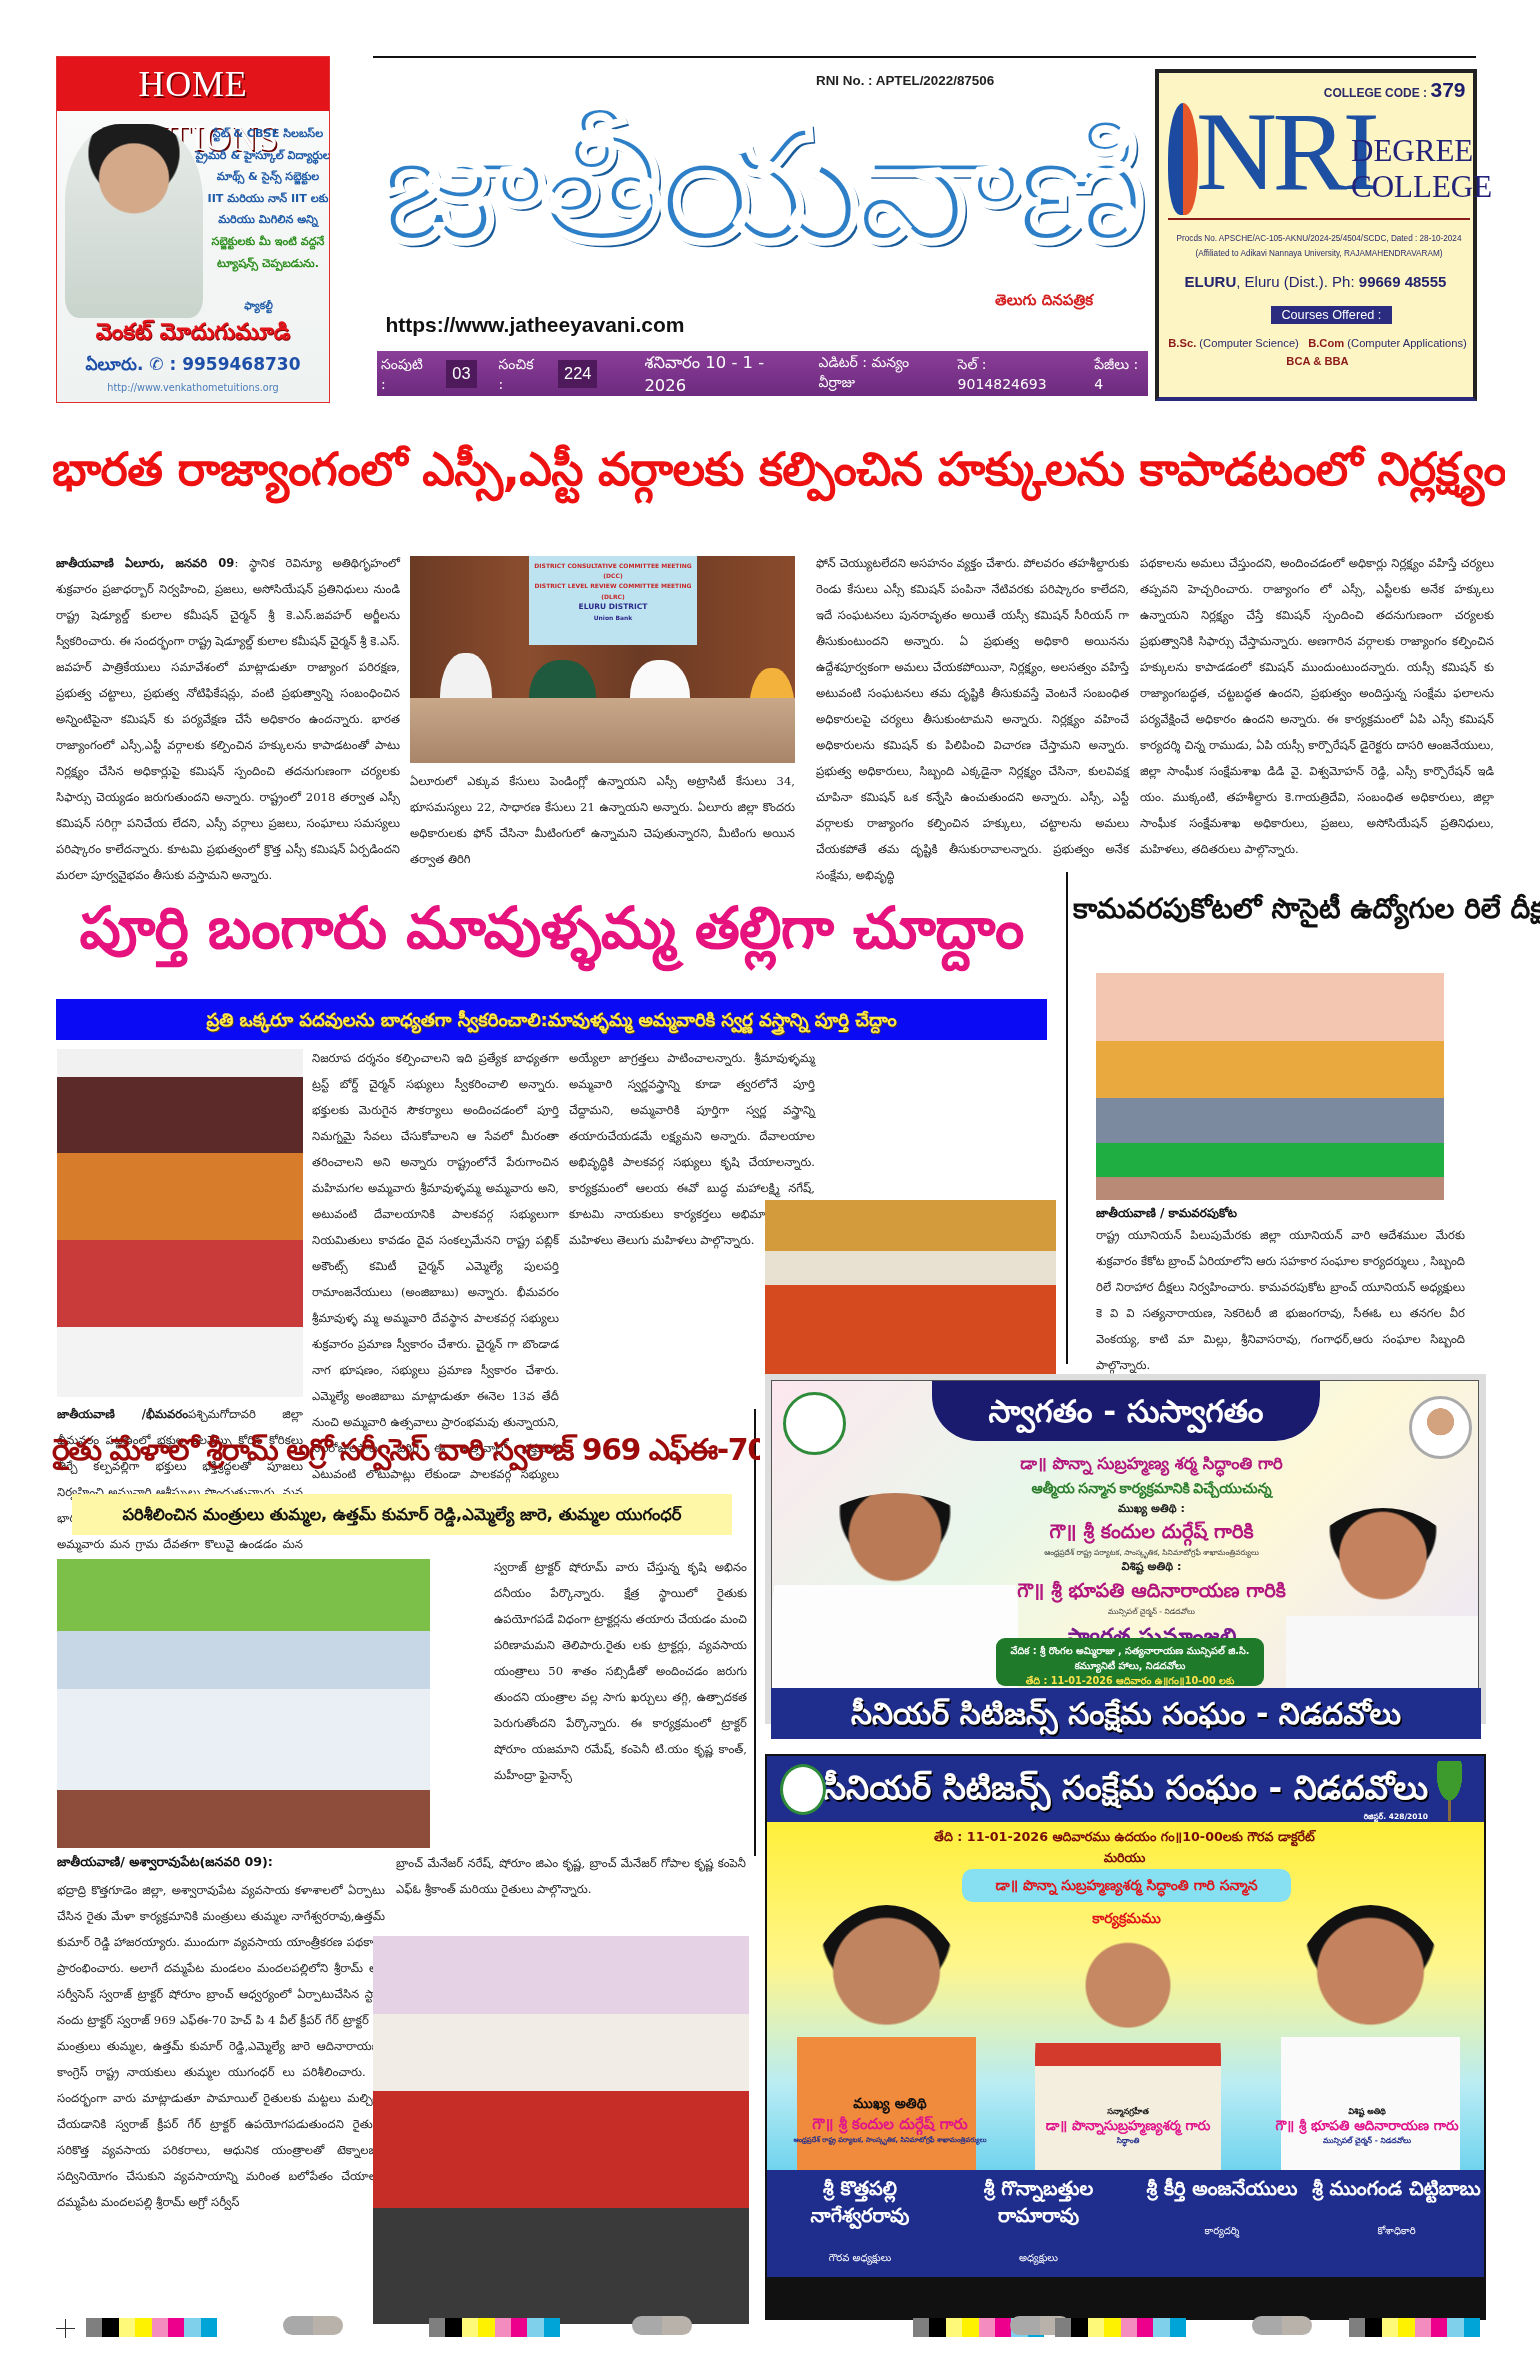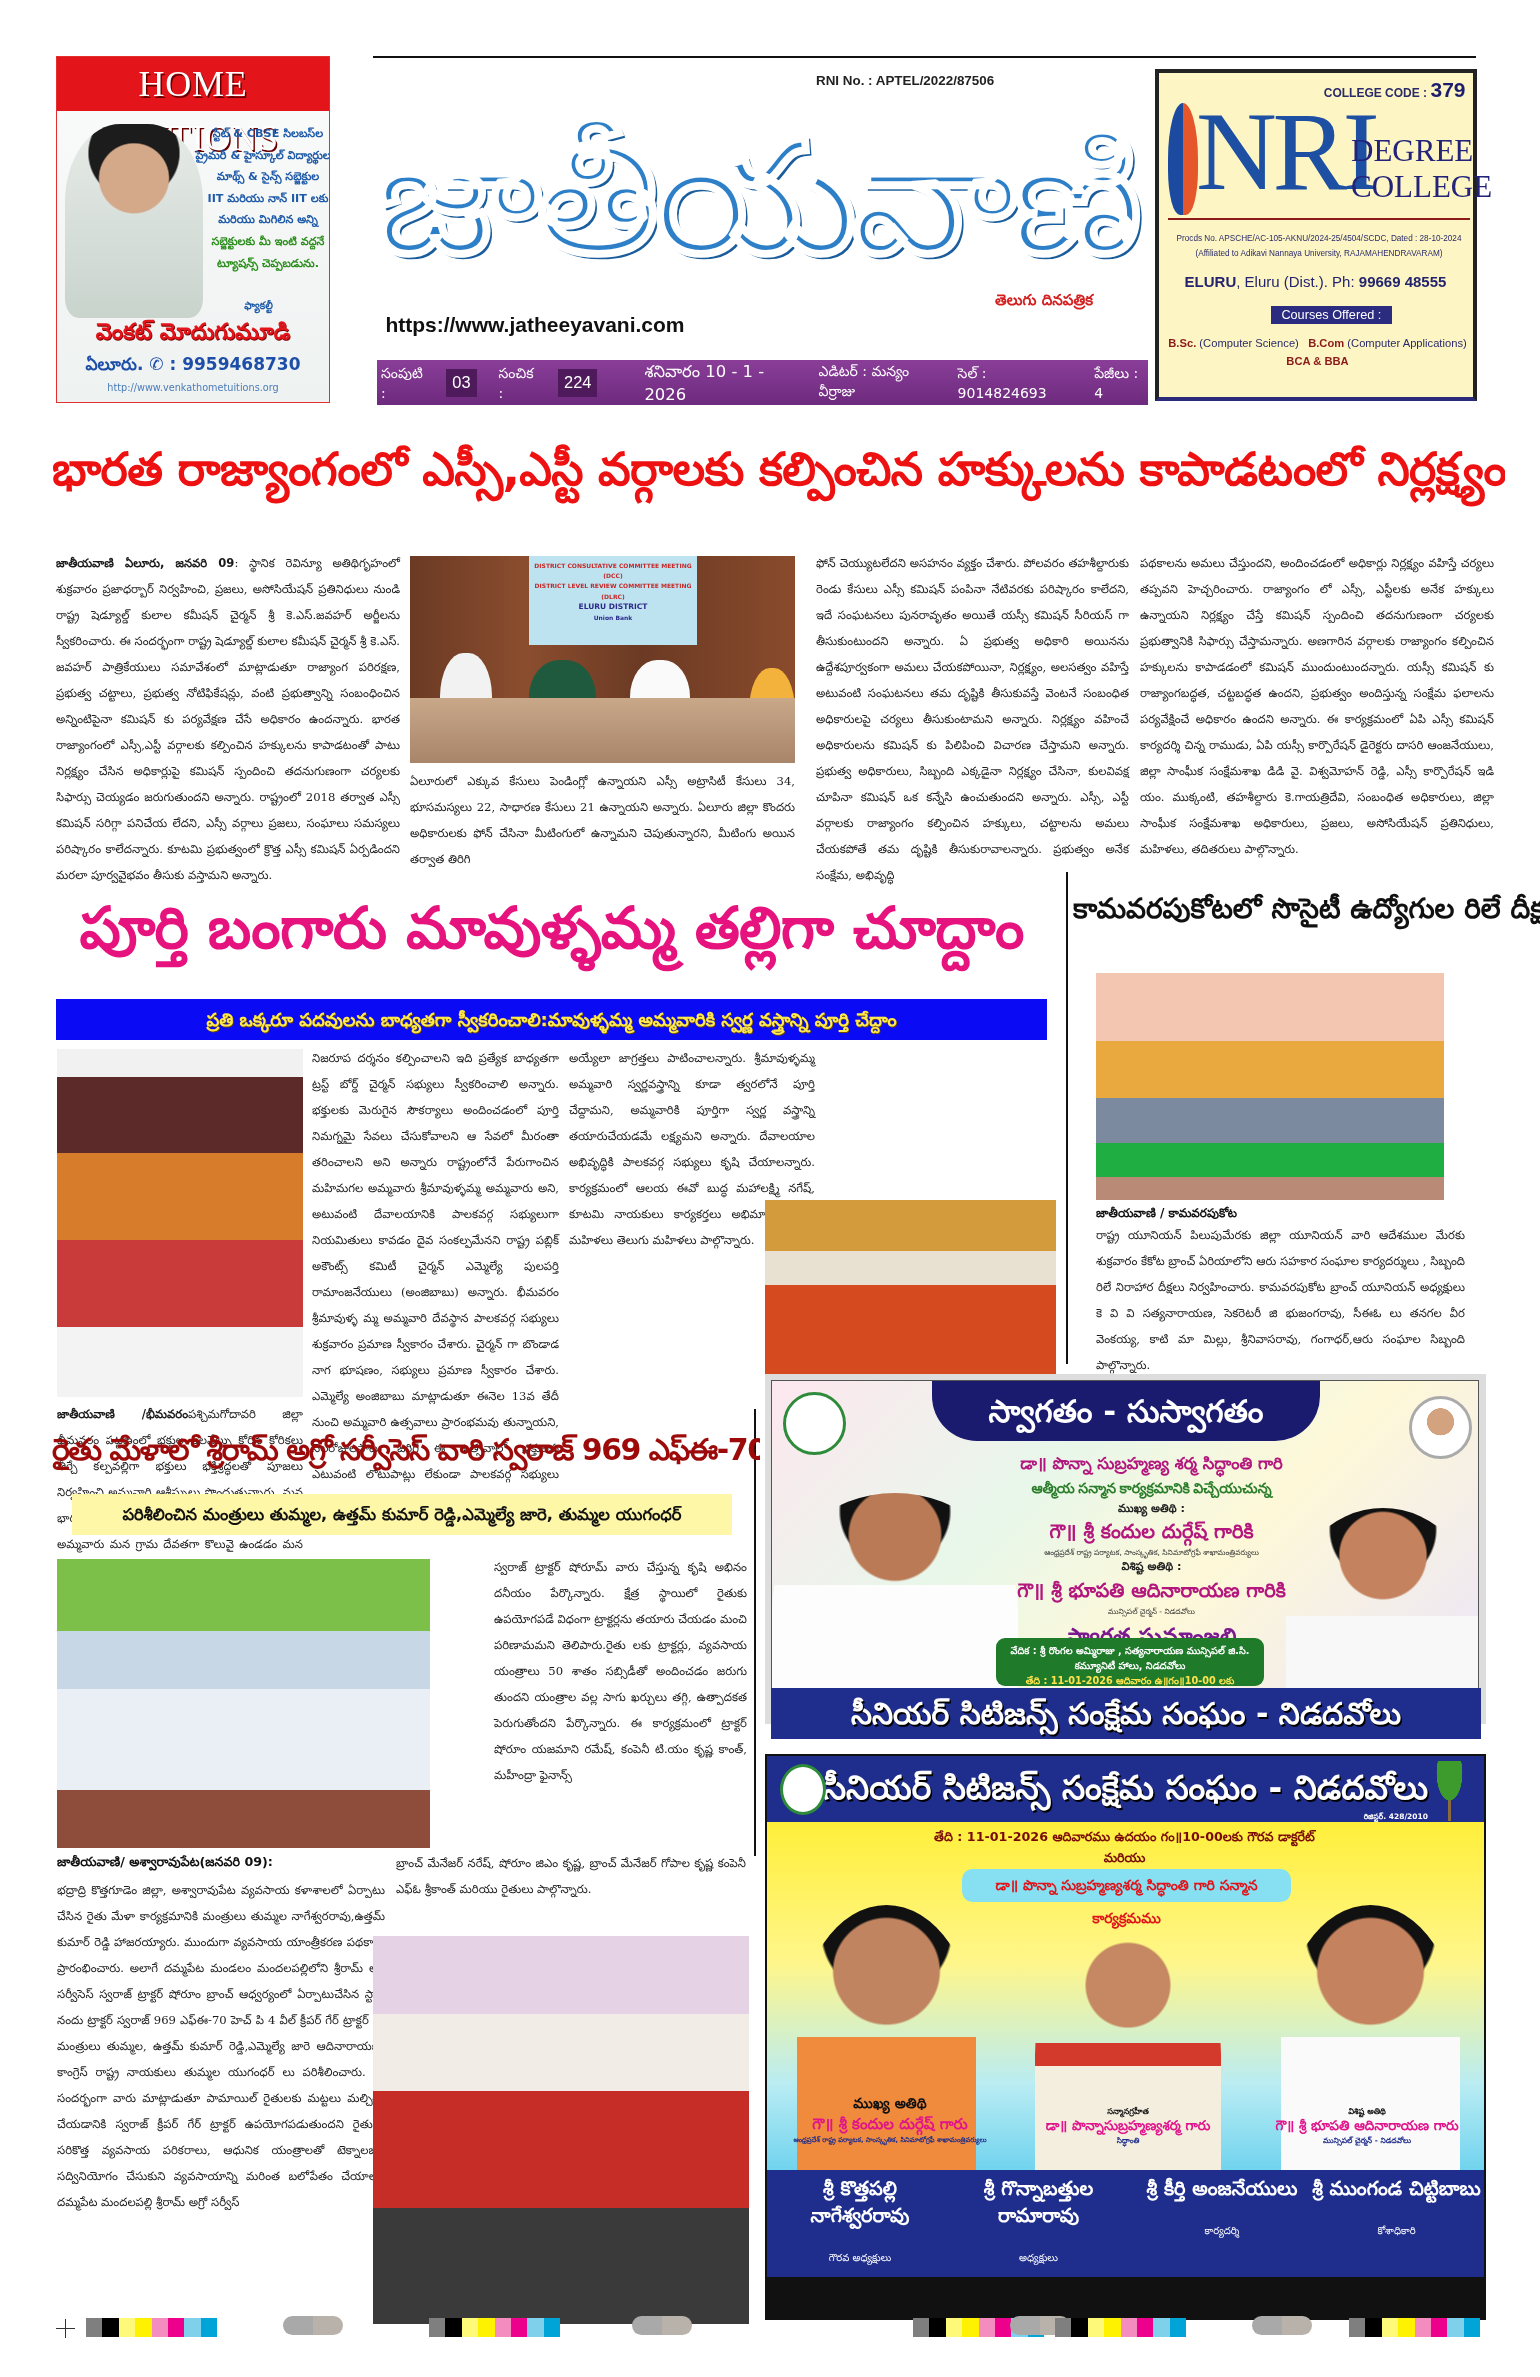--- a/index.html
+++ b/index.html
@@ -19,24 +19,24 @@
   .ad-tuition .lines { left: 127px; top: 66px; width: 168px; text-align: center; color: #1e5aa8; font-size: 11.2px; line-height: 21.6px; font-weight: bold; }
   .ad-tuition .lines .g { color: #2e8f1f; }
   .ad-tuition .faculty { left: 127px; top: 242px; width: 149px; text-align: center; color: #1e5aa8; font-size: 10.4px; font-weight: bold; }
   .ad-tuition .name { left: 0; top: 261px; width: 100%; text-align: center; color: #e3151b; font-size: 22.4px; font-weight: bold; text-shadow: 0.7px 0.7px 0 #700; }
   .ad-tuition .phone { left: 0; top: 297px; width: 100%; text-align: center; color: #1e4fa8; font-size: 17px; font-weight: bold; }
   .ad-tuition .url { left: 0; top: 325px; width: 100%; text-align: center; color: #4a7bb8; font-size: 9.7px; }
 
   
   .masthead { left: 369px; top: 60px; width: 779px; height: 347px; }
   .rni { left: 447px; top: 13.4px; font-family: "Liberation Sans", sans-serif; font-size: 13.4px; font-weight: bold; color: #222; }
-  .logo { left: 7.5px; top: 26px; width: 768px; height: 224px; font-family: Liberation Sans, sans-serif; font-weight: bold; font-size: 157px; line-height: 224px; color: #2d7fc8; letter-spacing: -4.5px; text-align: left; -webkit-text-stroke: 3px #fff; text-shadow: 0 0 0 #2d7fc8, 3px 3px 0 #1a5d9c; }
+  .logo { left: 7.5px; top: 26px; width: 768px; height: 224px; font-family: Liberation Mono, monospace; font-weight: bold; font-size: 157px; line-height: 224px; color: #2d7fc8; letter-spacing: -4.5px; text-align: center; -webkit-text-stroke: 3px #fff; text-shadow: 0 0 0 #2d7fc8, 3px 3px 0 #1a5d9c; }
   .tagline { left: 626px; top: 231px; font-size: 15px; color: #d42020; font-weight: bold; }
   .website { left: 16.4px; top: 253px; font-family: "Liberation Sans", sans-serif; font-size: 21px; font-weight: bold; color: #111; }
-  .infobar { left: 7.5px; top: 300px; width: 771px; height: 45px; background: linear-gradient(#8a3e98, #6d2a7e); display: flex; align-items: center; color: #fff; font-size: 14px; gap: 22px; padding: 0 4.5px; }
+  .infobar { left: 7.5px; top: 291px; width: 771px; height: 45px; background: linear-gradient(#8a3e98, #6d2a7e); display: flex; align-items: center; color: #fff; font-size: 14px; gap: 22px; padding: 0 4.5px; }
   .infobar .box { background: #4e1a5c; padding: 4.5px 6px; font-family: "Liberation Sans", sans-serif; font-size: 16.4px; }
   .infobar .date { margin-left: 25px; font-size: 16.4px; }
 
   
   .ad-nri { left: 1155px; top: 69px; width: 322px; height: 332px; border: 4.5px solid #222; border-color: #222 #222 #2a2a7a #222; background: #fdf6c4; }
   .ad-nri .code { right: 7.5px; top: 4.5px; font-family: "Liberation Sans", sans-serif; font-size: 12px; color: #2a2a6a; font-weight: bold; }
   .ad-nri .code b { font-size: 21px; color: #1d1d6e; }
   .ad-nri .flame { left: 9px; top: 30px; width: 30px; height: 112px; border-radius: 50% 50% 40% 40%; background: linear-gradient(90deg, #1b4aa0 50%, #e5562a 50%); }
   .ad-nri .nri { left: 37px; top: 22.4px; font-family: "Liberation Serif", serif; font-size: 112px; line-height: 112px; color: #1d4fa3; letter-spacing: -4.5px; }
   .ad-nri .deg { left: 192px; top: 60px; font-family: "Liberation Serif", serif; font-size: 31px; line-height: 36px; color: #23237a; }

